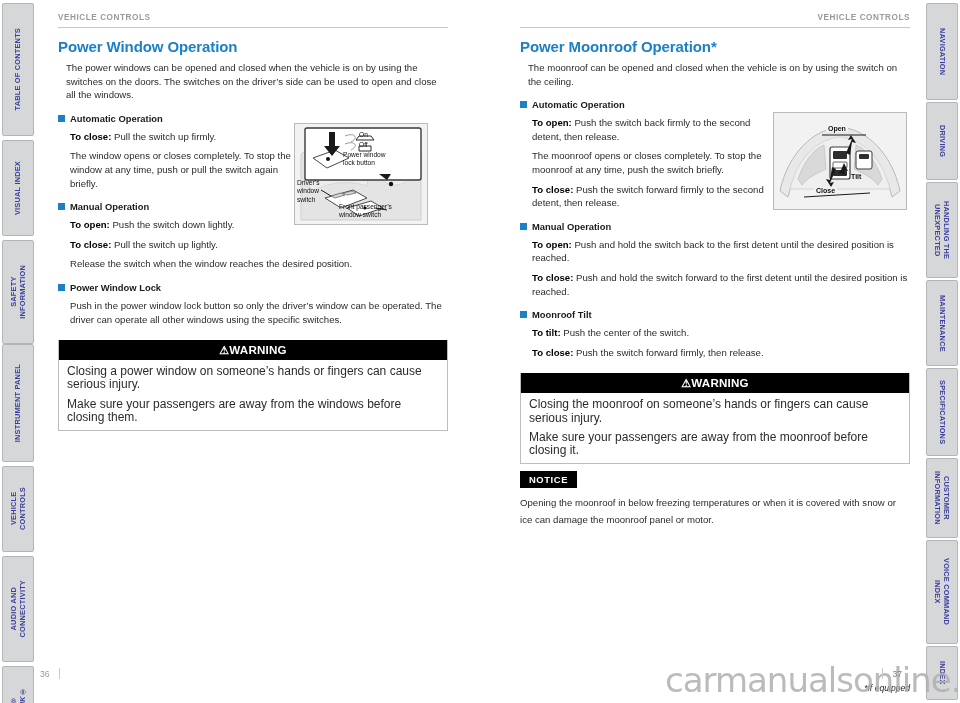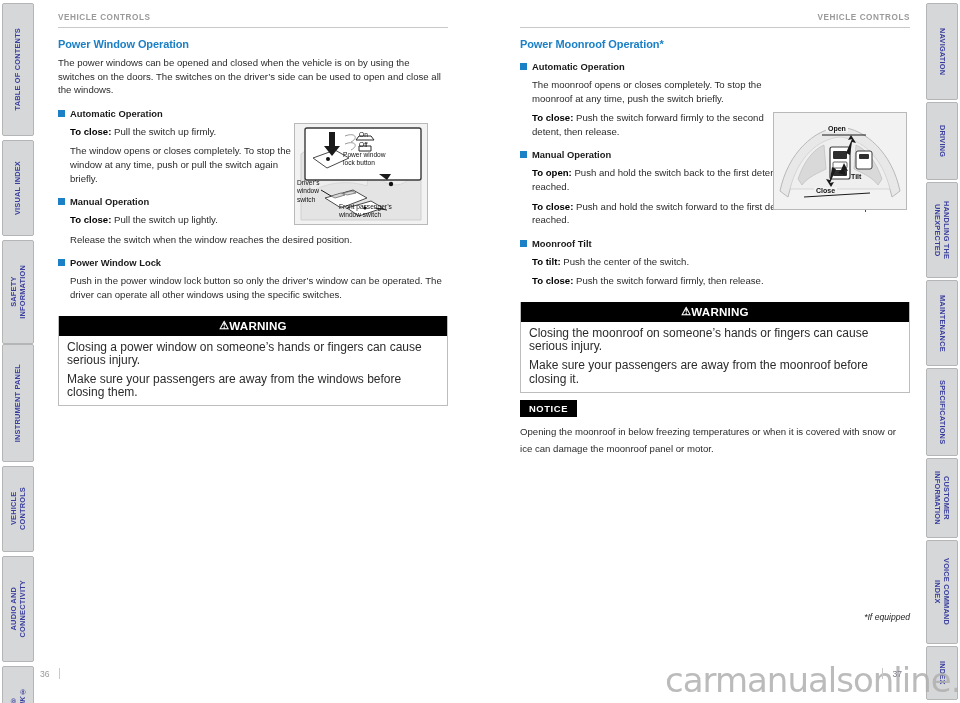--- a/index.html
+++ b/index.html
@@ -50,25 +50,25 @@
 
   .runhead{
     font-size:8.2px;font-weight:bold;color:#9a9a9a;letter-spacing:.55px;
     padding-top:13px;
   }
   .col.right .runhead{text-align:right;}
   .rule{height:1px;background:#c9c9c9;margin-top:5px;}
 
   h1.title{
     margin:10px 0 0 0;
-    font-size:11px;font-weight:bold;color:#1b80c6;
+    font-size:15px;font-weight:bold;color:#1b80c6;
     letter-spacing:-0.1px;
   }
   p.intro{
-    margin:6px 0 0 0;font-size:9.6px;line-height:13.6px;color:#2b2b2b;
+    margin:6px 0 0 8px;font-size:9.6px;line-height:13.6px;color:#2b2b2b;
   }
 
   .sub{
     margin:11px 0 0 0;
     font-size:9.4px;font-weight:bold;color:#1a1a1a;
     display:flex;align-items:center;gap:5px;
   }
   .sq{width:7px;height:7px;background:#1b80c6;display:inline-block;flex:0 0 auto;}
 
   .ind{margin-left:12px;}
@@ -204,20 +204,21 @@
     <div class="ind">
       <p class="body"><b>To close:</b><span> Pull the switch up firmly.</span></p>
       <p class="body" style="width:225px;">The window opens or closes completely. To stop the window at any time, push or pull the switch again briefly.</p>
     </div>
 
     <div class="sub">
       <i class="sq"></i>
       <span>Manual Operation</span>
     </div>
     <div class="ind">
+      <p class="body"><b>To open:</b><span> Push the switch down lightly.</span></p>
       <p class="body"><b>To close:</b><span> Pull the switch up lightly.</span></p>
       <p class="body">Release the switch when the window reaches the desired position.</p>
     </div>
 
     <div class="sub">
       <i class="sq"></i>
       <span>Power Window Lock</span>
     </div>
     <div class="ind">
       <p class="body">Push in the power window lock button so only the driver’s window can be operated. The driver can operate all other windows using the specific switches.</p>
@@ -279,26 +280,28 @@
 switch</div>
     <div style="position:absolute;left:44px;top:79px;font-size:6.6px;color:#111;line-height:8.4px;white-space:pre-line;text-align:left;">Front passenger’s
 window switch</div>
   </div>
 
   <div class="col right">
     <div class="runhead">VEHICLE CONTROLS</div>
     <div class="rule"></div>
 
     <h1 class="title">Power Moonroof Operation*</h1>
+    <p class="intro">The moonroof can be opened and closed when the vehicle is on by using the switch on the ceiling.</p>
 
     <div class="sub">
       <i class="sq"></i>
       <span>Automatic Operation</span>
     </div>
     <div class="ind">
+      <p class="body" style="width:235px;"><b>To open:</b><span> Push the switch back firmly to the second detent, then release.</span></p>
       <p class="body" style="width:235px;">The moonroof opens or closes completely. To stop the moonroof at any time, push the switch briefly.</p>
       <p class="body" style="width:235px;"><b>To close:</b><span> Push the switch forward firmly to the second detent, then release.</span></p>
     </div>
 
     <div class="sub">
       <i class="sq"></i>
       <span>Manual Operation</span>
     </div>
     <div class="ind">
       <p class="body"><b>To open:</b><span> Push and hold the switch back to the first detent until the desired position is reached.</span></p>

